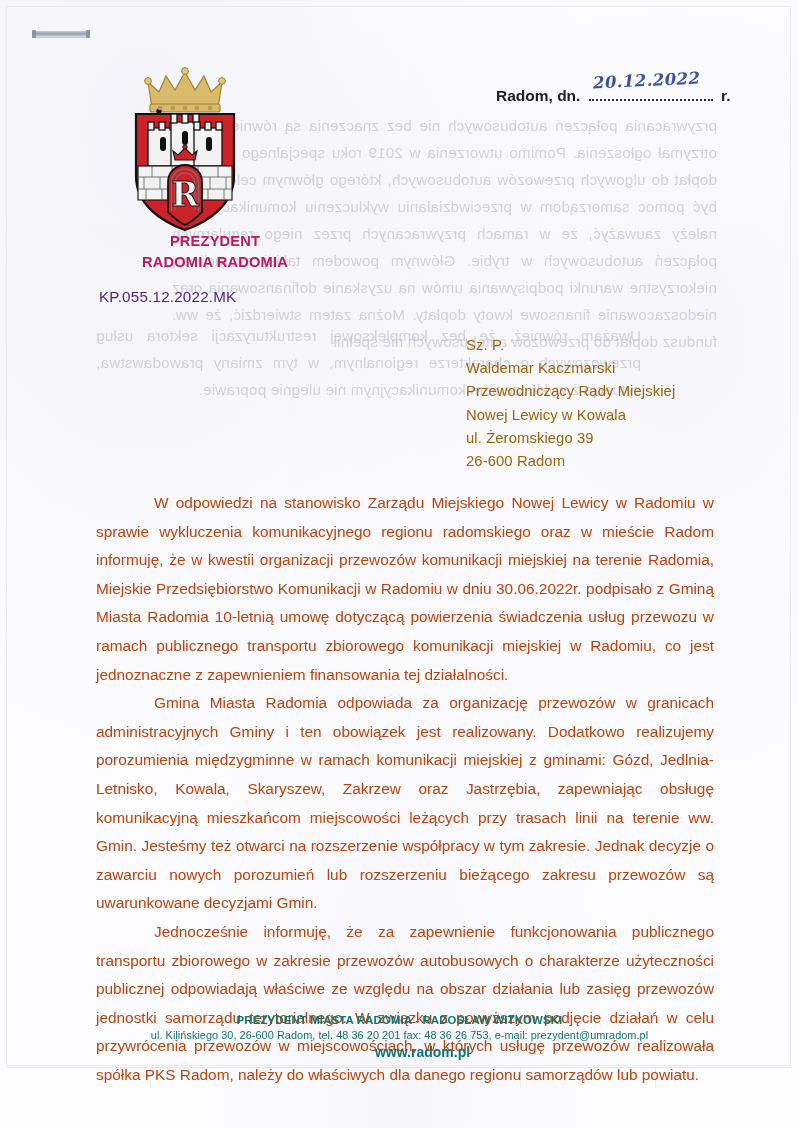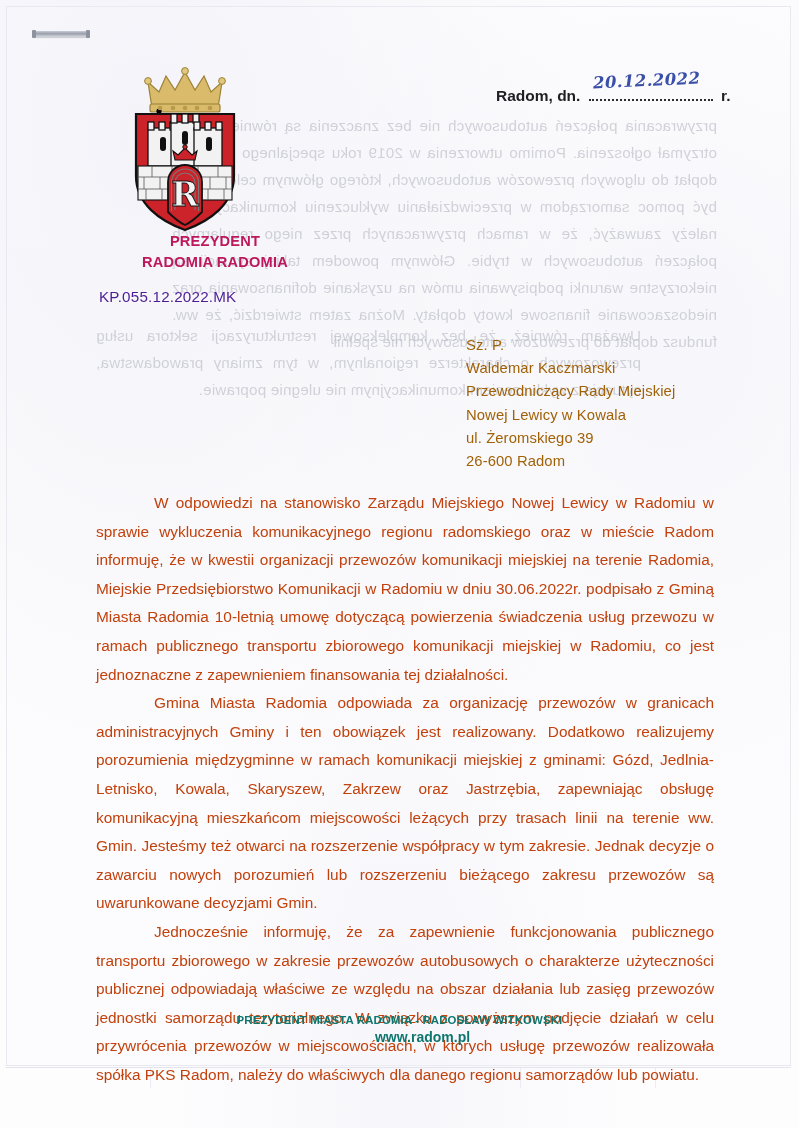--- a/index.html
+++ b/index.html
@@ -341,16 +341,17 @@
   </div>
 
   <div class="body-text">
     <p>W odpowiedzi na stanowisko Zarządu Miejskiego Nowej Lewicy w Radomiu w sprawie wykluczenia komunikacyjnego regionu radomskiego oraz w mieście Radom informuję, że w kwestii organizacji przewozów komunikacji miejskiej na terenie Radomia, Miejskie Przedsiębiorstwo Komunikacji w Radomiu w dniu 30.06.2022r. podpisało z Gminą Miasta Radomia 10-letnią umowę dotyczącą powierzenia świadczenia usług przewozu w ramach publicznego transportu zbiorowego komunikacji miejskiej w Radomiu, co jest jednoznaczne z zapewnieniem finansowania tej działalności.</p>
     <p>Gmina Miasta Radomia odpowiada za organizację przewozów w granicach administracyjnych Gminy i ten obowiązek jest realizowany. Dodatkowo realizujemy porozumienia międzygminne w ramach komunikacji miejskiej z gminami: Gózd, Jedlnia-Letnisko, Kowala, Skaryszew, Zakrzew oraz Jastrzębia, zapewniając obsługę komunikacyjną mieszkańcom miejscowości leżących przy trasach linii na terenie ww. Gmin. Jesteśmy też otwarci na rozszerzenie współpracy w tym zakresie. Jednak decyzje o zawarciu nowych porozumień lub rozszerzeniu bieżącego zakresu przewozów są uwarunkowane decyzjami Gmin.</p>
     <p>Jednocześnie informuję, że za zapewnienie funkcjonowania publicznego transportu zbiorowego w zakresie przewozów autobusowych o charakterze użyteczności publicznej odpowiadają właściwe ze względu na obszar działania lub zasięg przewozów jednostki samorządu terytorialnego. W związku z powyższym podjęcie działań w celu przywrócenia przewozów w miejscowościach, w których usługę przewozów realizowała spółka PKS Radom, należy do właściwych dla danego regionu samorządów lub powiatu.</p>
   </div>
 
   <div class="footer">
     <div class="footer-name">PREZYDENT MIASTA RADOMIA - RADOSŁAW WITKOWSKI</div>
+    <div class="footer-contact">ul. Kilińskiego 30, 26-600 Radom, tel. 48 36 20 201 fax: 48 36 26 753, e-mail: prezydent@umradom.pl</div>
     <div class="footer-web">www.radom.pl</div>
   </div>
 
 </div>
 
 </body></html>

